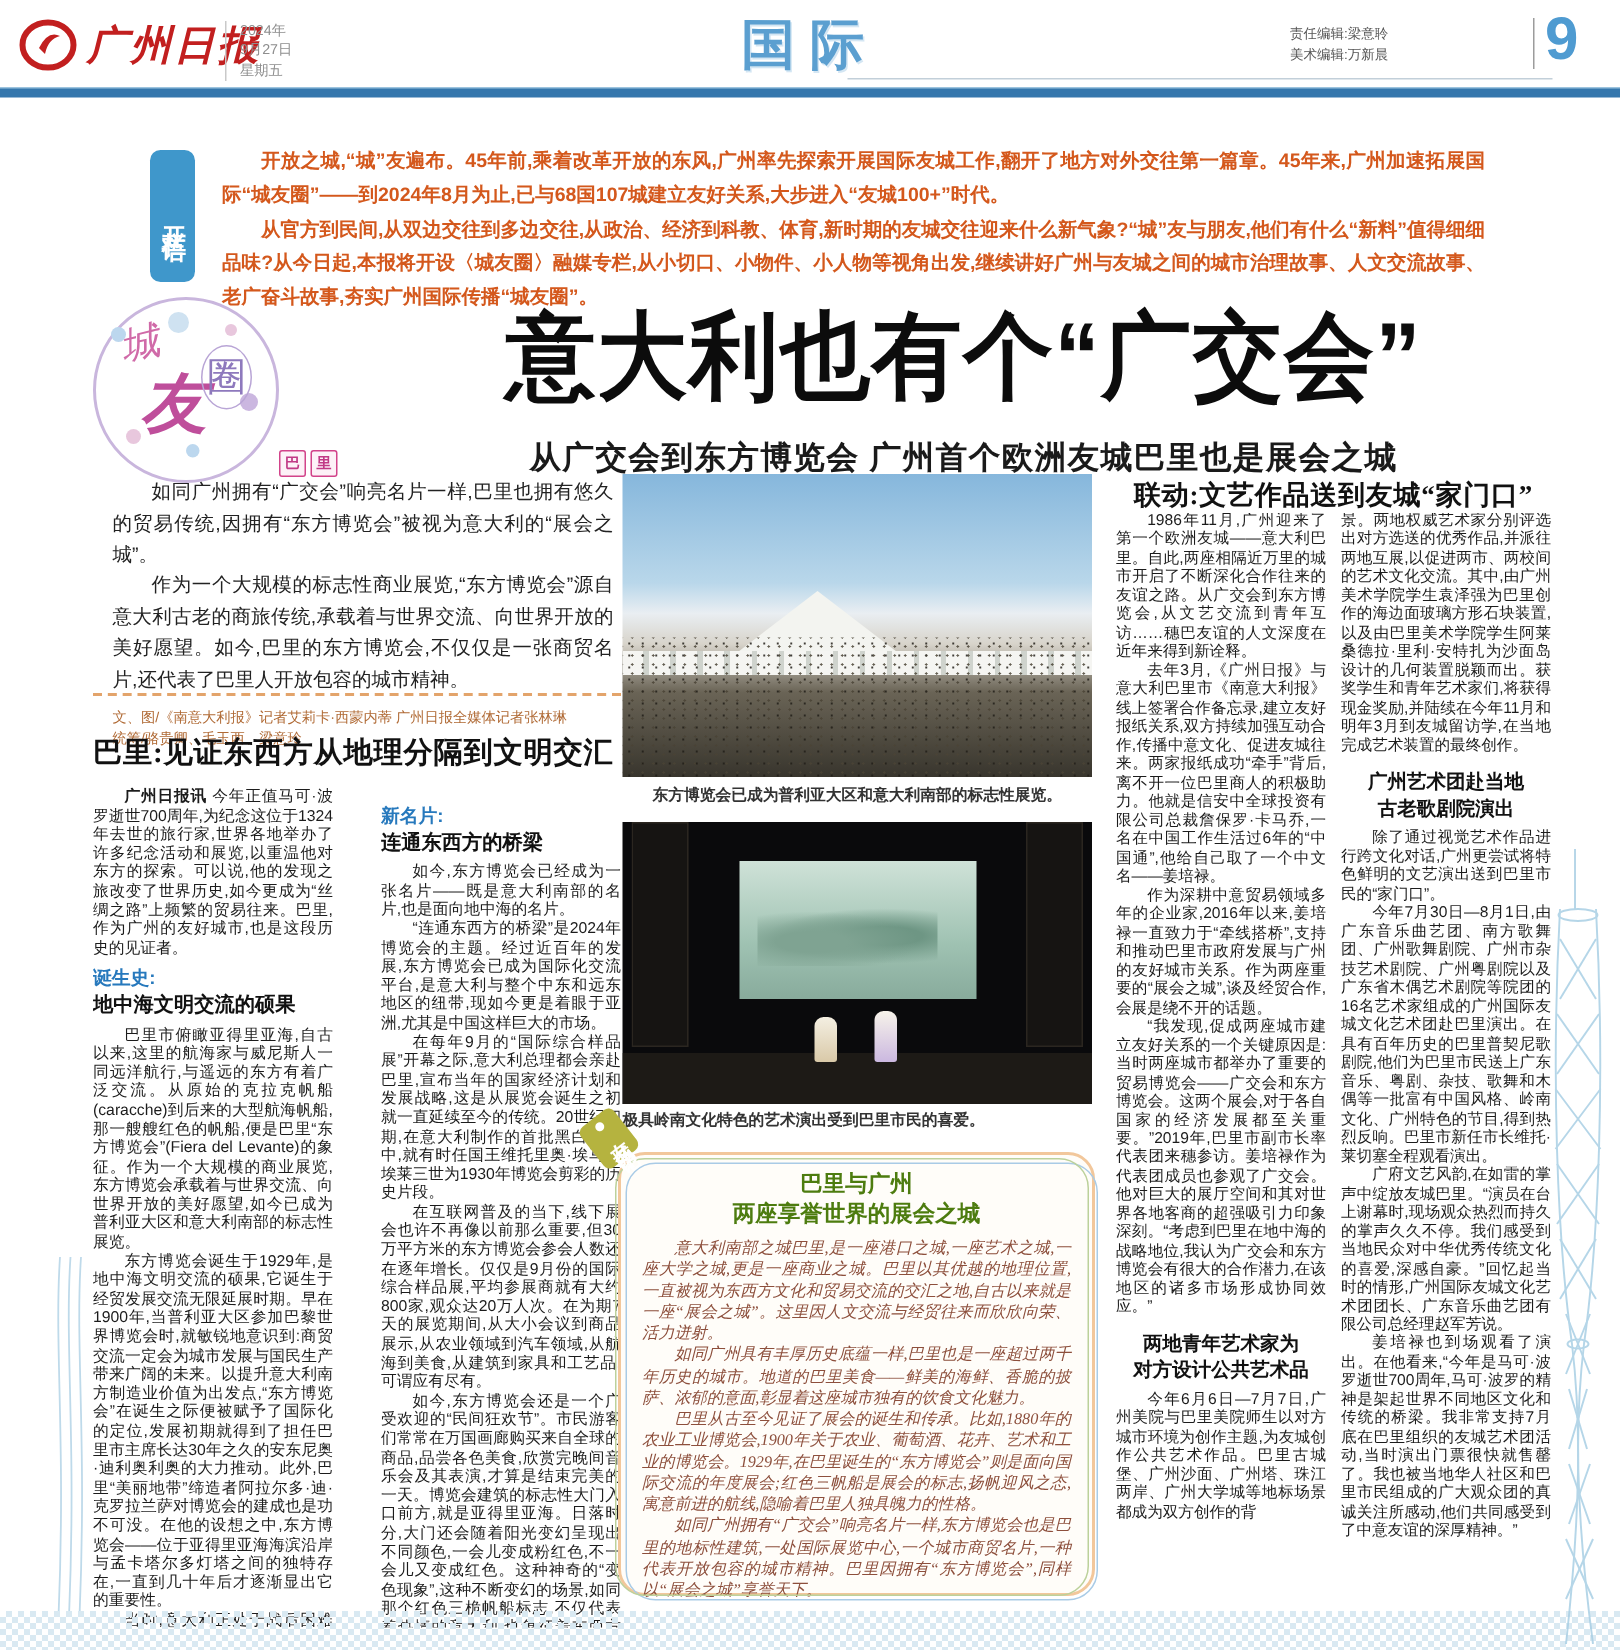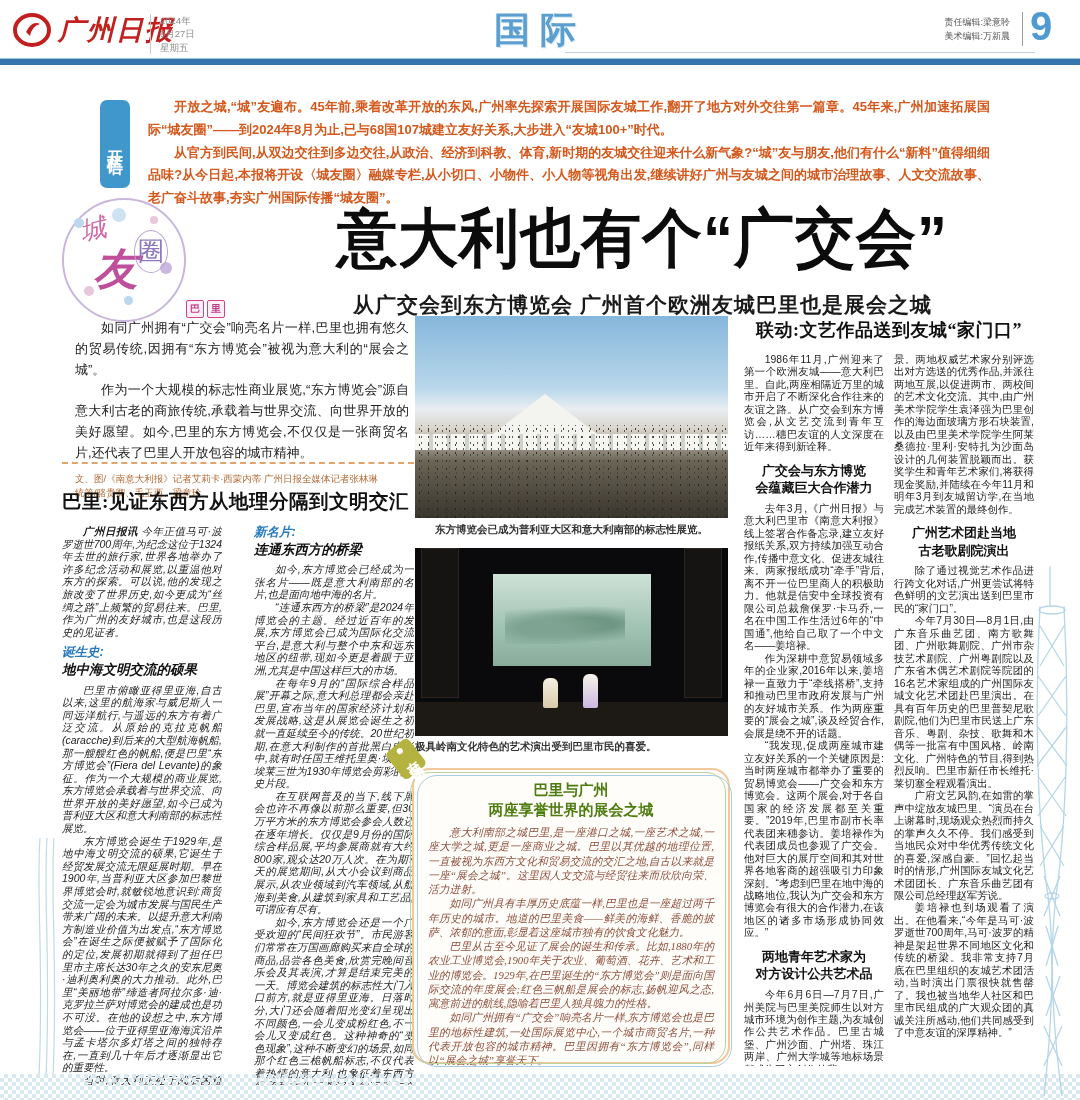--- a/index.html
+++ b/index.html
@@ -11,21 +11,21 @@
   .brand{left:12px;top:10px;display:flex;align-items:center;gap:6px;}
   .brand-text{font-family:"Liberation Serif",serif;font-weight:bold;font-style:italic;
               font-size:27px;color:#c21f1f;letter-spacing:2px;}
   .dateblock{left:150px;top:14px;border-left:1px solid #c9c9c9;padding-left:9px;
              font-size:9.5px;color:#8e8e8e;line-height:1.4;}
   .section-title-wrap{left:430px;top:6px;width:220px;text-align:center;}
   .section-title{font-size:36px;font-weight:900;color:#5b9fd0;letter-spacing:10px;
                  text-shadow:1px 1px 0 #d4e6f3;}
   .section-en{font-size:7.5px;letter-spacing:3px;color:#9ab7cc;margin-top:1px;}
   .header-rule{left:565px;top:52px;width:470px;height:1px;background:#c2cfd9;}
-  .editors{left:860px;top:16px;width:150px;text-align:right;font-size:9px;color:#555;line-height:1.5;}
+  .editors{left:860px;top:16px;width:150px;text-align:left;font-size:9px;color:#555;line-height:1.5;}
   .pagenum-divider{left:1022px;top:12px;width:1px;height:34px;background:#9c9c9c;}
   .pagenum{left:1030px;top:4px;font-size:40px;font-weight:900;color:#4f9bd1;}
   .blue-bar{left:0;top:58px;width:1080px;height:6px;background:#3577ad;border-top:1px solid #9cc3de;}
 
   
   .intro{left:100px;top:96px;width:890px;height:96px;}
   .intro-label{position:absolute;left:0;top:4px;width:30px;height:88px;background:#3f97cb;border-radius:7px;
                color:#fff;writing-mode:vertical-rl;text-align:center;font-size:16px;font-weight:bold;
                letter-spacing:4px;line-height:30px;}
   .intro-text{margin-left:48px;}
@@ -61,27 +61,27 @@
   .art-head{font-family:"Liberation Serif",serif;font-weight:bold;color:#111;}
   .cols{display:flex;}
   .col{text-align:justify;overflow:hidden;}
   .col p{margin:0;text-indent:2em;}
   .lead-tag{font-weight:bold;}
   .sub-label{color:#2779bd;font-weight:bold;font-size:12.5px;margin-top:7px;}
   .sub-title{font-family:"Liberation Serif",serif;font-weight:bold;font-size:13.5px;color:#111;margin:2px 0 5px;}
 
   .left-art{left:62px;top:488px;width:352px;}
   .left-art .art-head{font-size:19.5px;letter-spacing:0.5px;}
-  .left-art .cols{gap:32px;margin-top:10px;font-style:italic;}
+  .left-art .cols{gap:32px;margin-top:10px;}
   .left-art .col{width:169px;height:560px;font-size:10.5px;line-height:1.2;}
   .translator{text-align:right;margin-top:2px;font-size:10.5px;}
 
   .right-art{left:744px;top:318px;width:290px;}
   .right-art .art-head{font-size:18px;text-align:center;letter-spacing:0.5px;}
-  .right-art .cols{gap:10px;margin-top:12px;}
+  .right-art .cols{gap:10px;}
   .right-art .col{width:140px;height:712px;font-size:10.4px;line-height:1.2;}
   .r-sub{font-family:"Liberation Serif",serif;font-weight:bold;font-size:13px;color:#111;
          text-align:center;line-height:1.35;margin:8px 0 6px;}
 
   
   .photo1{left:415px;top:316px;width:313px;height:202px;overflow:hidden;
           background:linear-gradient(#86b7dc 0%,#b9d7ea 36%,#e9eef2 46%,#d8d4cb 56%,#6a6456 72%,#38352d 100%);}
   .photo1 .tent{position:absolute;left:70px;top:78px;width:0;height:0;
                 border-left:60px solid transparent;border-right:60px solid transparent;
                 border-bottom:46px solid #f3f4f0;}
@@ -206,21 +206,21 @@
     <div class="cols">
       <div class="col">
         <p><span class="lead-tag">广州日报讯</span><span> 今年正值马可·波罗逝世700周年,为纪念这位于1324年去世的旅行家,世界各地举办了许多纪念活动和展览,以重温他对东方的探索。可以说,他的发现之旅改变了世界历史,如今更成为“丝绸之路”上频繁的贸易往来。巴里,作为广州的友好城市,也是这段历史的见证者。</span></p>
         <div class="sub-label">诞生史:</div>
         <div class="sub-title">地中海文明交流的硕果</div>
         <p>巴里市俯瞰亚得里亚海,自古以来,这里的航海家与威尼斯人一同远洋航行,与遥远的东方有着广泛交流。从原始的克拉克帆船(caracche)到后来的大型航海帆船,那一艘艘红色的帆船,便是巴里“东方博览会”(Fiera del Levante)的象征。作为一个大规模的商业展览,东方博览会承载着与世界交流、向世界开放的美好愿望,如今已成为普利亚大区和意大利南部的标志性展览。</p>
         <p>东方博览会诞生于1929年,是地中海文明交流的硕果,它诞生于经贸发展交流无限延展时期。早在1900年,当普利亚大区参加巴黎世界博览会时,就敏锐地意识到:商贸交流一定会为城市发展与国民生产带来广阔的未来。以提升意大利南方制造业价值为出发点,“东方博览会”在诞生之际便被赋予了国际化的定位,发展初期就得到了担任巴里市主席长达30年之久的安东尼奥·迪利奥利奥的大力推动。此外,巴里“美丽地带”缔造者阿拉尔多·迪·克罗拉兰萨对博览会的建成也是功不可没。在他的设想之中,东方博览会——位于亚得里亚海海滨沿岸与孟卡塔尔多灯塔之间的独特存在,一直到几十年后才逐渐显出它的重要性。</p>
         <p>当时,意大利正处于战后困难时期,东方博览会仍突破重重阻碍,以宏伟的方式落成,其标志性入口——赭石色的大门,也是地中海风格建筑中的经典。</p>
       </div>
       <div class="col">
-        <div class="sub-label" style="margin-top:0;">新名片:</div>
+        <div class="sub-label" style="margin-top:12px;">新名片:</div>
         <div class="sub-title">连通东西方的桥梁</div>
         <p>如今,东方博览会已经成为一张名片——既是意大利南部的名片,也是面向地中海的名片。</p>
         <p>“连通东西方的桥梁”是2024年博览会的主题。经过近百年的发展,东方博览会已成为国际化交流平台,是意大利与整个中东和远东地区的纽带,现如今更是着眼于亚洲,尤其是中国这样巨大的市场。</p>
         <p>在每年9月的“国际综合样品展”开幕之际,意大利总理都会亲赴巴里,宣布当年的国家经济计划和发展战略,这是从展览会诞生之初就一直延续至今的传统。20世纪初期,在意大利制作的首批黑白电影中,就有时任国王维托里奥·埃马努埃莱三世为1930年博览会剪彩的历史片段。</p>
         <p>在互联网普及的当下,线下展会也许不再像以前那么重要,但30万平方米的东方博览会参会人数还在逐年增长。仅仅是9月份的国际综合样品展,平均参展商就有大约800家,观众达20万人次。在为期7天的展览期间,从大小会议到商品展示,从农业领域到汽车领域,从航海到美食,从建筑到家具和工艺品,可谓应有尽有。</p>
         <p>如今,东方博览会还是一个广受欢迎的“民间狂欢节”。市民游客们常常在万国画廊购买来自全球的商品,品尝各色美食,欣赏完晚间音乐会及其表演,才算是结束完美的一天。博览会建筑的标志性大门入口前方,就是亚得里亚海。日落时分,大门还会随着阳光变幻呈现出不同颜色,一会儿变成粉红色,不一会儿又变成红色。这种神奇的“变色现象”,这种不断变幻的场景,如同那个红色三桅帆船标志,不仅代表着热情的意大利,也象征着东西方经贸和文化不断深入的互动与交融。</p>
         <div class="translator">(陈馨译)</div>
       </div>
     </div>
   </div>
@@ -254,24 +254,20 @@
       <p>巴里从古至今见证了展会的诞生和传承。比如,1880年的农业工业博览会,1900年关于农业、葡萄酒、花卉、艺术和工业的博览会。1929年,在巴里诞生的“东方博览会”则是面向国际交流的年度展会;红色三帆船是展会的标志,扬帆迎风之态,寓意前进的航线,隐喻着巴里人独具魄力的性格。</p>
       <p>如同广州拥有“广交会”响亮名片一样,东方博览会也是巴里的地标性建筑,一处国际展览中心,一个城市商贸名片,一种代表开放包容的城市精神。巴里因拥有“东方博览会”,同样以“展会之城”享誉天下。</p>
     </div>
   </div>
 
   <div class="abs right-art">
     <div class="art-head">联动:文艺作品送到友城“家门口”</div>
     <div class="cols">
       <div class="col">
         <p>1986年11月,广州迎来了第一个欧洲友城——意大利巴里。自此,两座相隔近万里的城市开启了不断深化合作往来的友谊之路。从广交会到东方博览会,从文艺交流到青年互访……穗巴友谊的人文深度在近年来得到新诠释。</p>
-        <div class="r-sub">
-          <div>广交会与东方博览</div>
-          <div>会蕴藏巨大合作潜力</div>
-        </div>
         <p>去年3月,《广州日报》与意大利巴里市《南意大利报》线上签署合作备忘录,建立友好报纸关系,双方持续加强互动合作,传播中意文化、促进友城往来。两家报纸成功“牵手”背后,离不开一位巴里商人的积极助力。他就是信安中全球投资有限公司总裁詹保罗·卡马乔,一名在中国工作生活过6年的“中国通”,他给自己取了一个中文名——姜培禄。</p>
         <p>作为深耕中意贸易领域多年的企业家,2016年以来,姜培禄一直致力于“牵线搭桥”,支持和推动巴里市政府发展与广州的友好城市关系。作为两座重要的“展会之城”,谈及经贸合作,会展是绕不开的话题。</p>
         <p>“我发现,促成两座城市建立友好关系的一个关键原因是:当时两座城市都举办了重要的贸易博览会——广交会和东方博览会。这两个展会,对于各自国家的经济发展都至关重要。”2019年,巴里市副市长率代表团来穗参访。姜培禄作为代表团成员也参观了广交会。他对巨大的展厅空间和其对世界各地客商的超强吸引力印象深刻。“考虑到巴里在地中海的战略地位,我认为广交会和东方博览会有很大的合作潜力,在该地区的诸多市场形成协同效应。”</p>
         <div class="r-sub">
           <div>两地青年艺术家为</div>
           <div>对方设计公共艺术品</div>
         </div>
         <p>今年6月6日—7月7日,广州美院与巴里美院师生以对方城市环境为创作主题,为友城创作公共艺术作品。巴里古城堡、广州沙面、广州塔、珠江两岸、广州大学城等地标场景都成为双方创作的背</p>
       </div>
       <div class="col">

